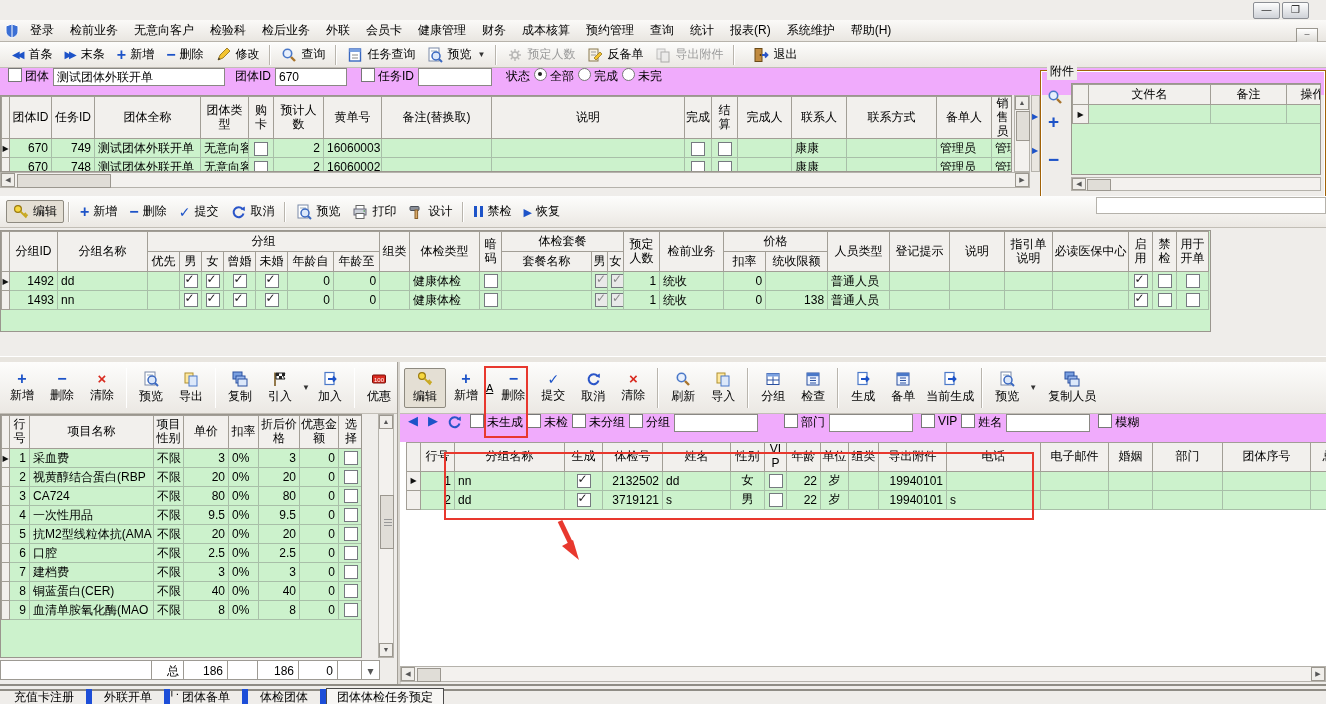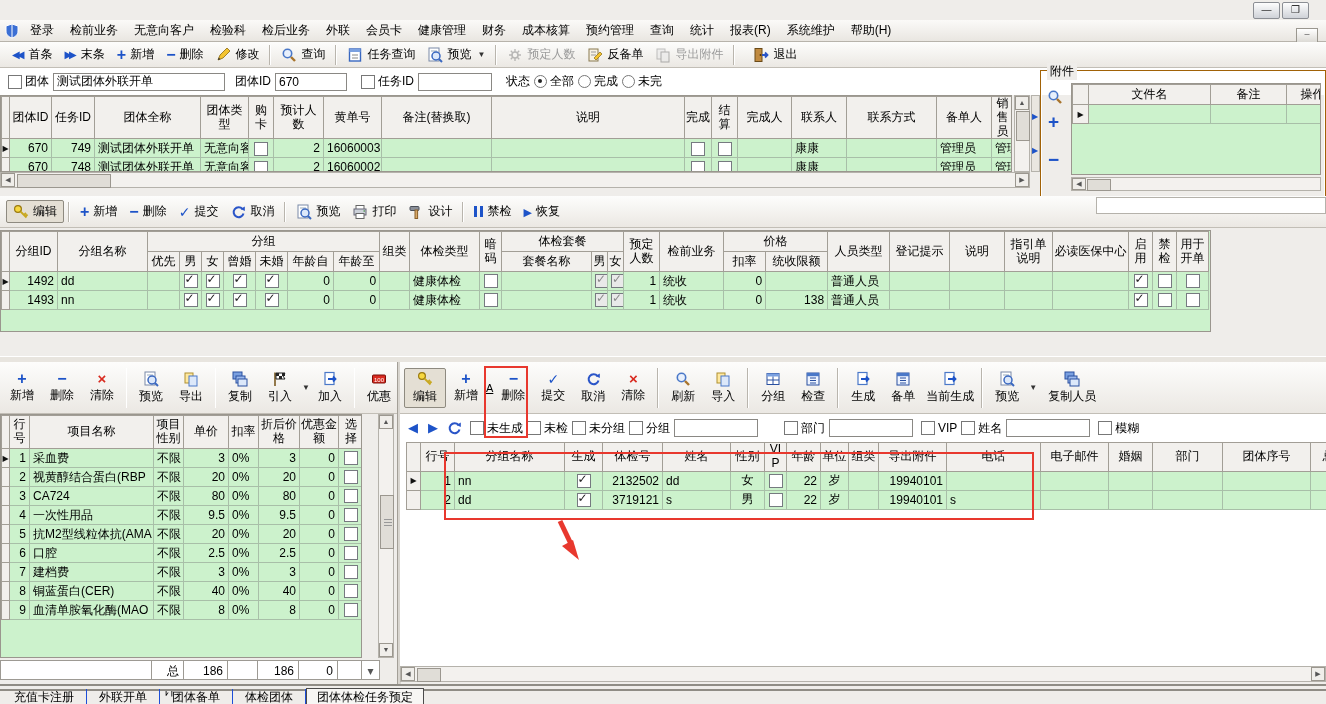--- a/index.html
+++ b/index.html
@@ -37,21 +37,21 @@
   .uic.minus{font-size:16px;}
   .uic.red{color:#d92b20;font-size:15px;}
   .uic.arr{font-size:10px;letter-spacing:-3px;padding-right:3px;}
   .uic.chk{font-size:14px;}
   .pausebars{display:inline-block;width:9px;height:11px;
     background:repeating-linear-gradient(90deg,#1d53c8 0 3px,rgba(0,0,0,0) 3px 6px);}
   .dd{font-size:8px;color:#333;margin-left:2px;}
   .icon16{width:16px;height:16px;display:inline-block;}
 
   
-  .filterbar{position:absolute;display:flex;align-items:center;box-sizing:border-box;background:#ffffff;}
+  .filterbar{position:absolute;display:flex;align-items:flex-start;box-sizing:border-box;background:#f0abfc;}
   .inp{height:18px;background:#fff;border:1px solid #8a8884;box-sizing:border-box;
     font-size:12px;padding:0 3px;display:inline-flex;align-items:center;}
   .cbx{display:inline-block;width:12px;height:12px;background:#fff;border:1px solid #777;
     vertical-align:middle;flex:none;}
   .radio{display:inline-block;width:11px;height:11px;border-radius:50%;background:#fff;
     border:1px solid #777;position:relative;flex:none;}
   .radio.on::after{content:"";position:absolute;left:3px;top:3px;width:4px;height:4px;border-radius:50%;background:#222;}
   .lbl{margin:0 4px 0 3px;white-space:nowrap;}
 
   
@@ -82,21 +82,21 @@
   .groupbox .legend{position:absolute;top:-8px;left:6px;background:#efedea;padding:0 3px;}
 
   
   .splitter{position:absolute;background:#e8e5df;border-top:1px solid #fff;border-bottom:1px solid #938f87;}
   .vdivider{position:absolute;background:#d8d5cf;border-left:1px solid #a39f97;}
   .dblline{position:absolute;left:0;width:1326px;height:7px;background:#efedea;
     border-top:2px solid #8f8c85;border-bottom:2px solid #8f8c85;box-sizing:border-box;}
 
   
   .tabsbar{position:absolute;display:flex;align-items:center;font-size:12px;}
-  .tab{padding:0 12px;border-right:1px solid #1d4ed8;white-space:nowrap;}
+  .tab{padding:0 12px;border-right:6px solid #1d4ed8;white-space:nowrap;}
   .tab.active{border:1px solid #4b4b4b;background:#f7f6f4;padding:0 10px;}
 
   
   .totalsrow{position:absolute;display:flex;font-size:12px;}
   .tcell{background:#fff;border:1px solid #9d9a93;border-left:none;height:20px;line-height:20px;
     box-sizing:border-box;padding:0 4px;}
   .tcell:first-child{border-left:1px solid #9d9a93;}
 
   
   .ann{position:absolute;border:2px solid #e8382e;box-sizing:border-box;pointer-events:none;}

